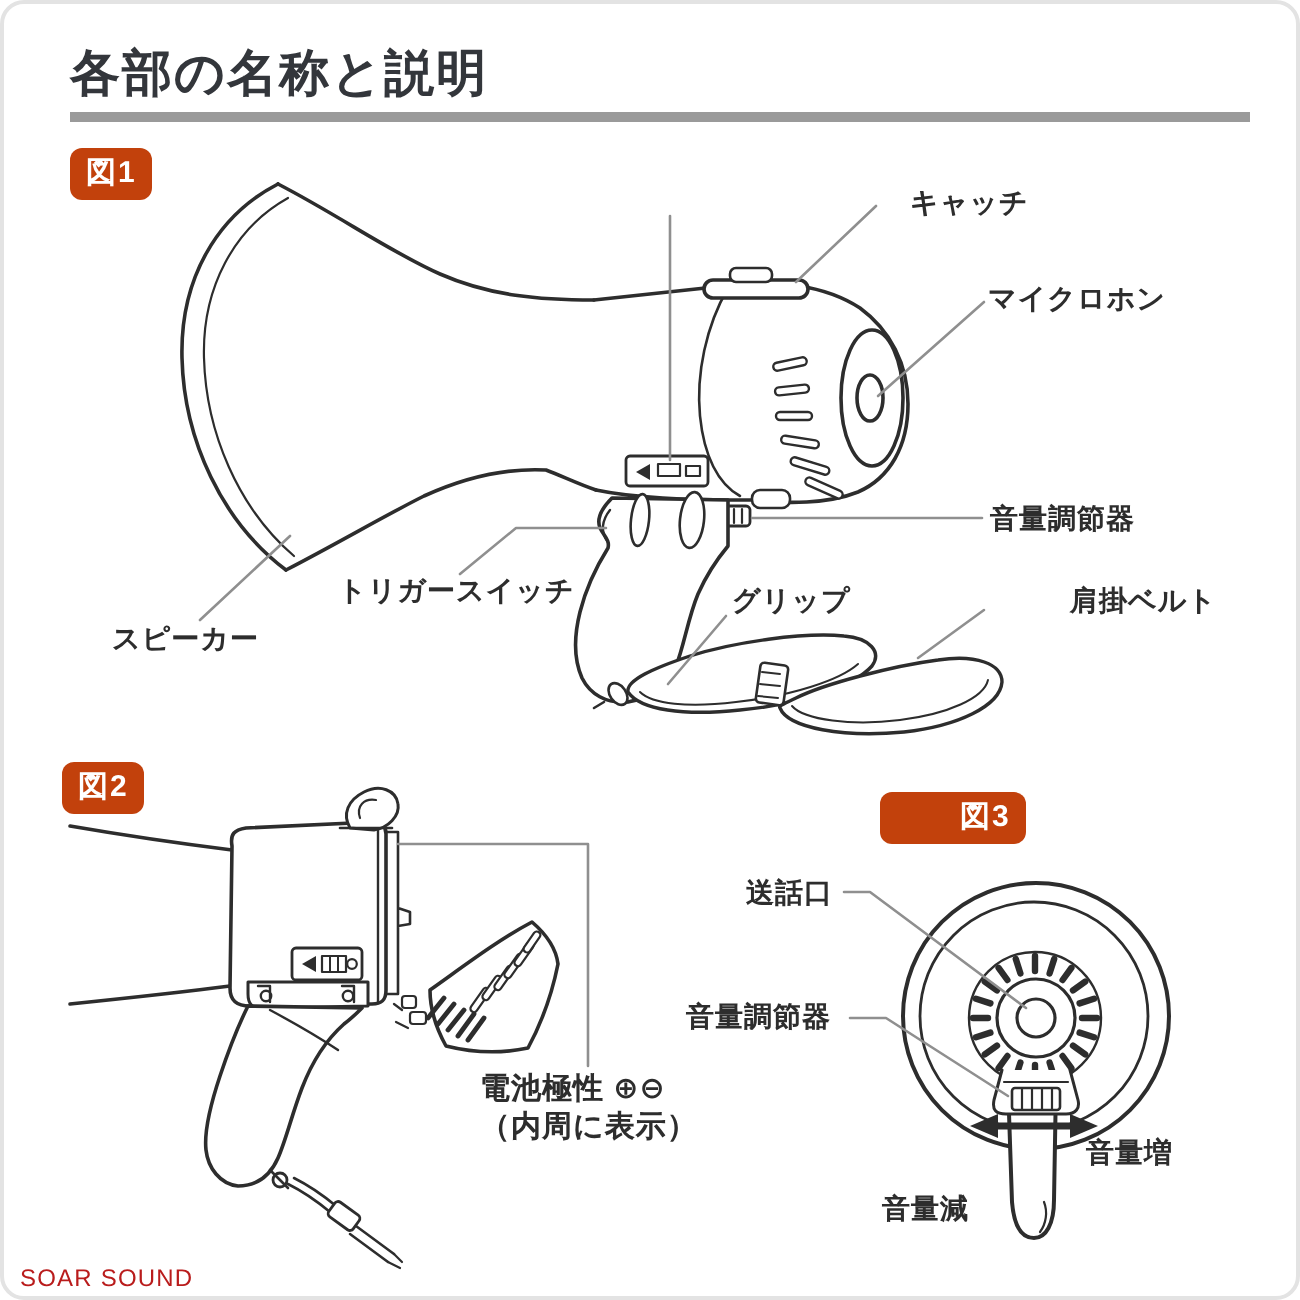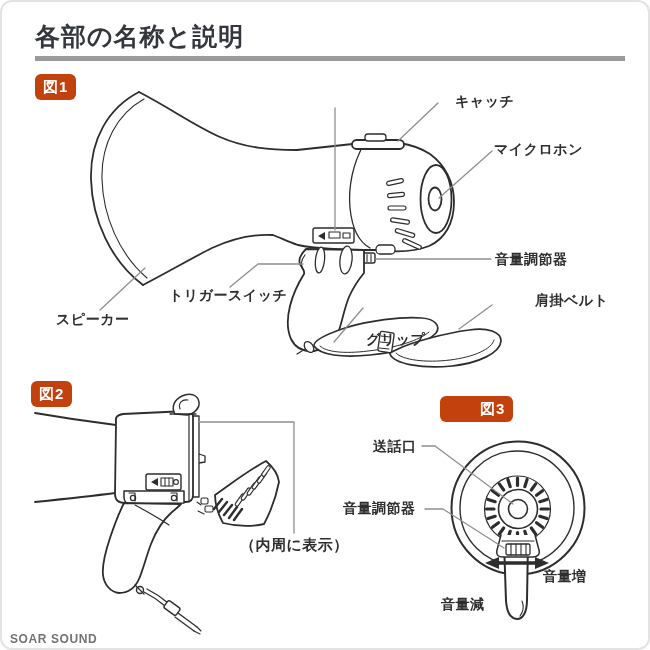--- a/index.html
+++ b/index.html
@@ -29,31 +29,31 @@
   .badge-3{left:438px;top:394px;padding-left:40px;}
   .label{
     position:absolute;font-size:14px;font-weight:bold;color:#2d2d2d;
     white-space:nowrap;letter-spacing:0.5px;line-height:1.15;
   }
   .lbl-siren{left:276px;top:89px;}
   .lbl-catch{left:437px;top:91px;margin-left:16px;}
   .lbl-mic{left:492px;top:139px;}
   .lbl-vol1{left:493px;top:249px;}
   .lbl-belt{left:493px;top:290px;margin-left:40px;}
-  .lbl-grip{left:364px;top:290px;margin-top:39px;}
+  .lbl-grip{left:364px;top:290px;}
   .lbl-trigger{left:167px;top:285px;}
   .lbl-speaker{left:54px;top:309px;}
   .lbl-battery{left:238px;top:533px;font-size:15px;line-height:19px;}
   .lbl-mouth{left:371px;top:436px;}
   .lbl-vol3{left:341px;top:498px;}
   .lbl-voldown{left:439px;top:566px;margin-top:28px;}
   .lbl-volup{left:541px;top:566px;}
   .brand{
     position:absolute;left:8px;top:630px;
-    font-size:12px;font-weight:bold;letter-spacing:0.6px;color:#737373;
+    font-size:12px;font-weight:normal;letter-spacing:0.6px;color:#b91c1c;
   }
   svg.art{position:absolute;left:0;top:0;}
 </style>
 </head>
 <body>
 
 <div class="stage">
 
   <h1 class="page-title">各部の名称と説明</h1>
   <div class="title-rule"></div>
@@ -253,20 +253,21 @@
 
   <div class="label lbl-catch">キャッチ</div>
   <div class="label lbl-mic">マイクロホン</div>
   <div class="label lbl-vol1">音量調節器</div>
   <div class="label lbl-belt">肩掛ベルト</div>
   <div class="label lbl-grip">グリップ</div>
   <div class="label lbl-trigger">トリガースイッチ</div>
   <div class="label lbl-speaker">スピーカー</div>
 
   <div class="label lbl-battery">
+    <div>電池極性 ⊕⊖</div>
     <div>（内周に表示）</div>
   </div>
 
   <div class="label lbl-mouth">送話口</div>
   <div class="label lbl-vol3">音量調節器</div>
   <div class="label lbl-voldown">音量減</div>
   <div class="label lbl-volup">音量増</div>
 
   <div class="brand">SOAR SOUND</div>
 </div>

